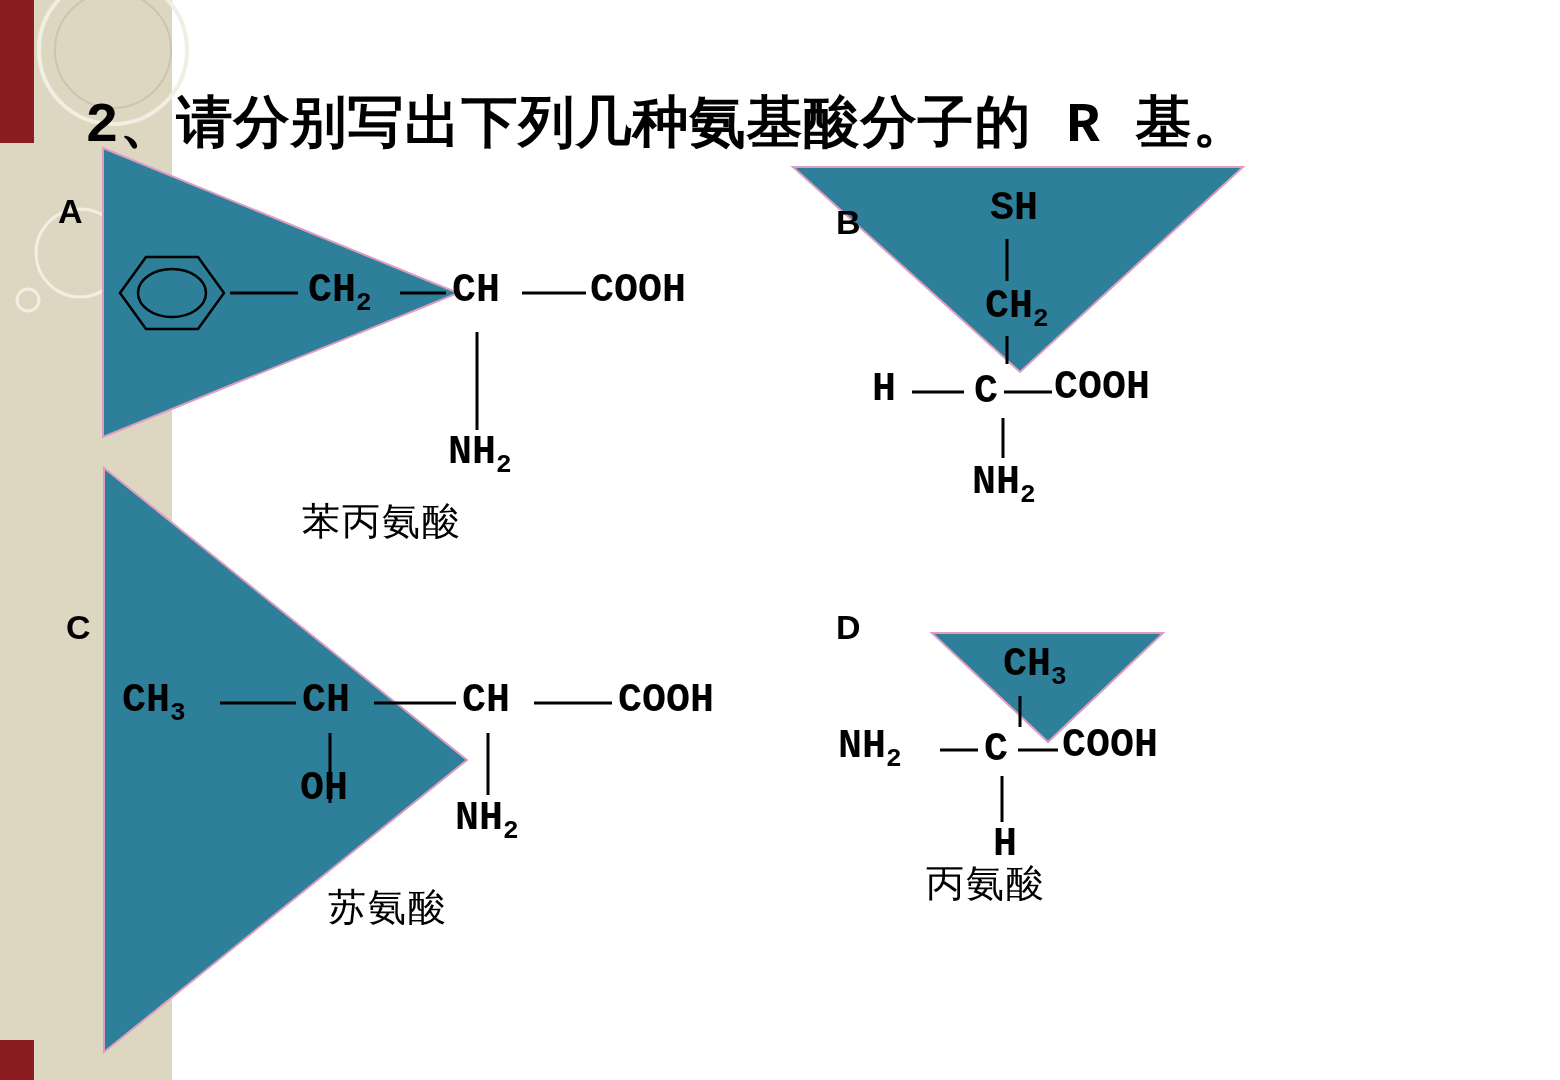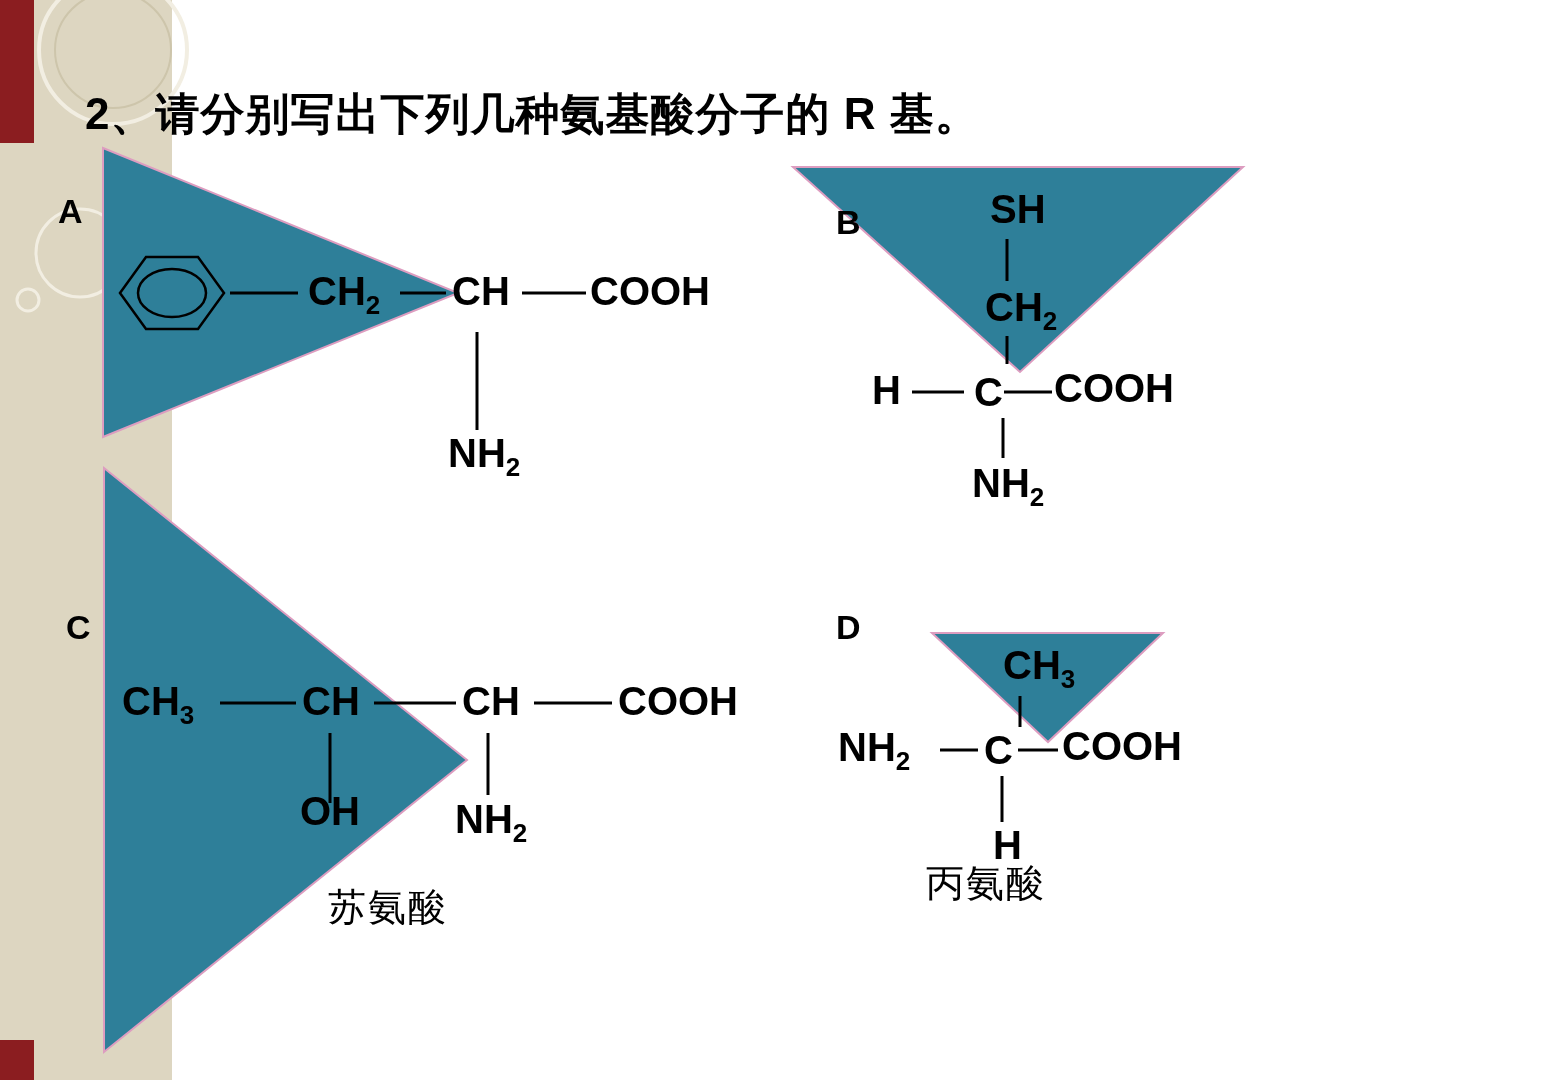--- a/index.html
+++ b/index.html
@@ -9,39 +9,39 @@
     background: #ffffff;
     overflow: hidden;
     font-family: "Liberation Sans", sans-serif;
   }
   .abs { position: absolute; }
   #sidebar-strip { left:0; top:0; width:172px; height:1080px; }
   .corner-red { left:0; width:34px; }
   #svg-layer { left:0; top:0; width:1560px; height:1080px; pointer-events:none; }
   .txt { position:absolute; white-space:nowrap; color:#000; z-index:3; }
   .formula {
-    font-family: Liberation Sans, sans-serif;
+    font-family: Liberation Mono, monospace;
     font-weight: bold; font-size: 40px; line-height: 1.05;
   }
   .formula .sub {
     font-size: 26px;
     display:inline-block;
     transform: translateY(9px);
   }
   .section-letter {
     font-family: "Liberation Sans", sans-serif;
     font-weight: bold; font-size: 34px;
   }
   .cn-name {
     font-family: "Liberation Sans", sans-serif;
     font-size: 38px; letter-spacing: 2px;
   }
   #slide-title {
-    font-family: Liberation Sans, sans-serif;
-    font-weight: bold; font-size: 44px; letter-spacing: 1px;
+    font-family: Liberation Mono, monospace;
+    font-weight: bold; font-size: 56px; letter-spacing: 1px;
     z-index:3;
   }
 </style>
 </head>
 <body>
 
 <div id="slide" style="background: rgb(255, 255, 255);">
 
   <div id="sidebar-strip" class="abs" style="background: rgb(221, 214, 193);"></div>
 
@@ -91,37 +91,38 @@
   <div class="abs corner-red" style="top: 1040px; height: 40px; background: rgb(139, 29, 32);"></div>
 
   <div id="slide-title" class="txt" style="left:85px; top:85px;">2、请分别写出下列几种氨基酸分子的 R 基。</div>
 
   <div class="txt section-letter" style="left:58px; top:192px;">A</div>
 
   <div class="txt formula" style="left:308px; top:270px;"><span>CH</span><span class="sub">2</span></div>
   <div class="txt formula" style="left:452px; top:270px;"><span>CH</span></div>
   <div class="txt formula" style="left:590px; top:270px;"><span>COOH</span></div>
   <div class="txt formula" style="left:448px; top:432px;"><span>NH</span><span class="sub">2</span></div>
+  <div class="txt cn-name" style="left:302px; top:496px;">苯丙氨酸</div>
 
   <div class="txt section-letter" style="left:836px; top:203px;">B</div>
 
   <div class="txt formula" style="left:990px; top:188px;"><span>SH</span></div>
   <div class="txt formula" style="left:985px; top:286px;"><span>CH</span><span class="sub">2</span></div>
   <div class="txt formula" style="left:872px; top:369px;"><span>H</span></div>
   <div class="txt formula" style="left:974px; top:371px;"><span>C</span></div>
   <div class="txt formula" style="left:1054px; top:367px;"><span>COOH</span></div>
   <div class="txt formula" style="left:972px; top:462px;"><span>NH</span><span class="sub">2</span></div>
 
   <div class="txt section-letter" style="left:66px; top:608px;">C</div>
 
   <div class="txt formula" style="left:122px; top:680px;"><span>CH</span><span class="sub">3</span></div>
   <div class="txt formula" style="left:302px; top:680px;"><span>CH</span></div>
   <div class="txt formula" style="left:462px; top:680px;"><span>CH</span></div>
   <div class="txt formula" style="left:618px; top:680px;"><span>COOH</span></div>
-  <div class="txt formula" style="left:300px; top:790px;"><span>OH</span></div>
+  <div class="txt formula" style="left:300px; top:768px;"><span>OH</span></div>
   <div class="txt formula" style="left:455px; top:798px;"><span>NH</span><span class="sub">2</span></div>
   <div class="txt cn-name" style="left:328px; top:882px;">苏氨酸</div>
 
   <div class="txt section-letter" style="left:836px; top:608px;">D</div>
 
   <div class="txt formula" style="left:1003px; top:644px;"><span>CH</span><span class="sub">3</span></div>
   <div class="txt formula" style="left:838px; top:726px;"><span>NH</span><span class="sub">2</span></div>
   <div class="txt formula" style="left:984px; top:729px;"><span>C</span></div>
   <div class="txt formula" style="left:1062px; top:725px;"><span>COOH</span></div>
   <div class="txt formula" style="left:993px; top:824px;"><span>H</span></div>

